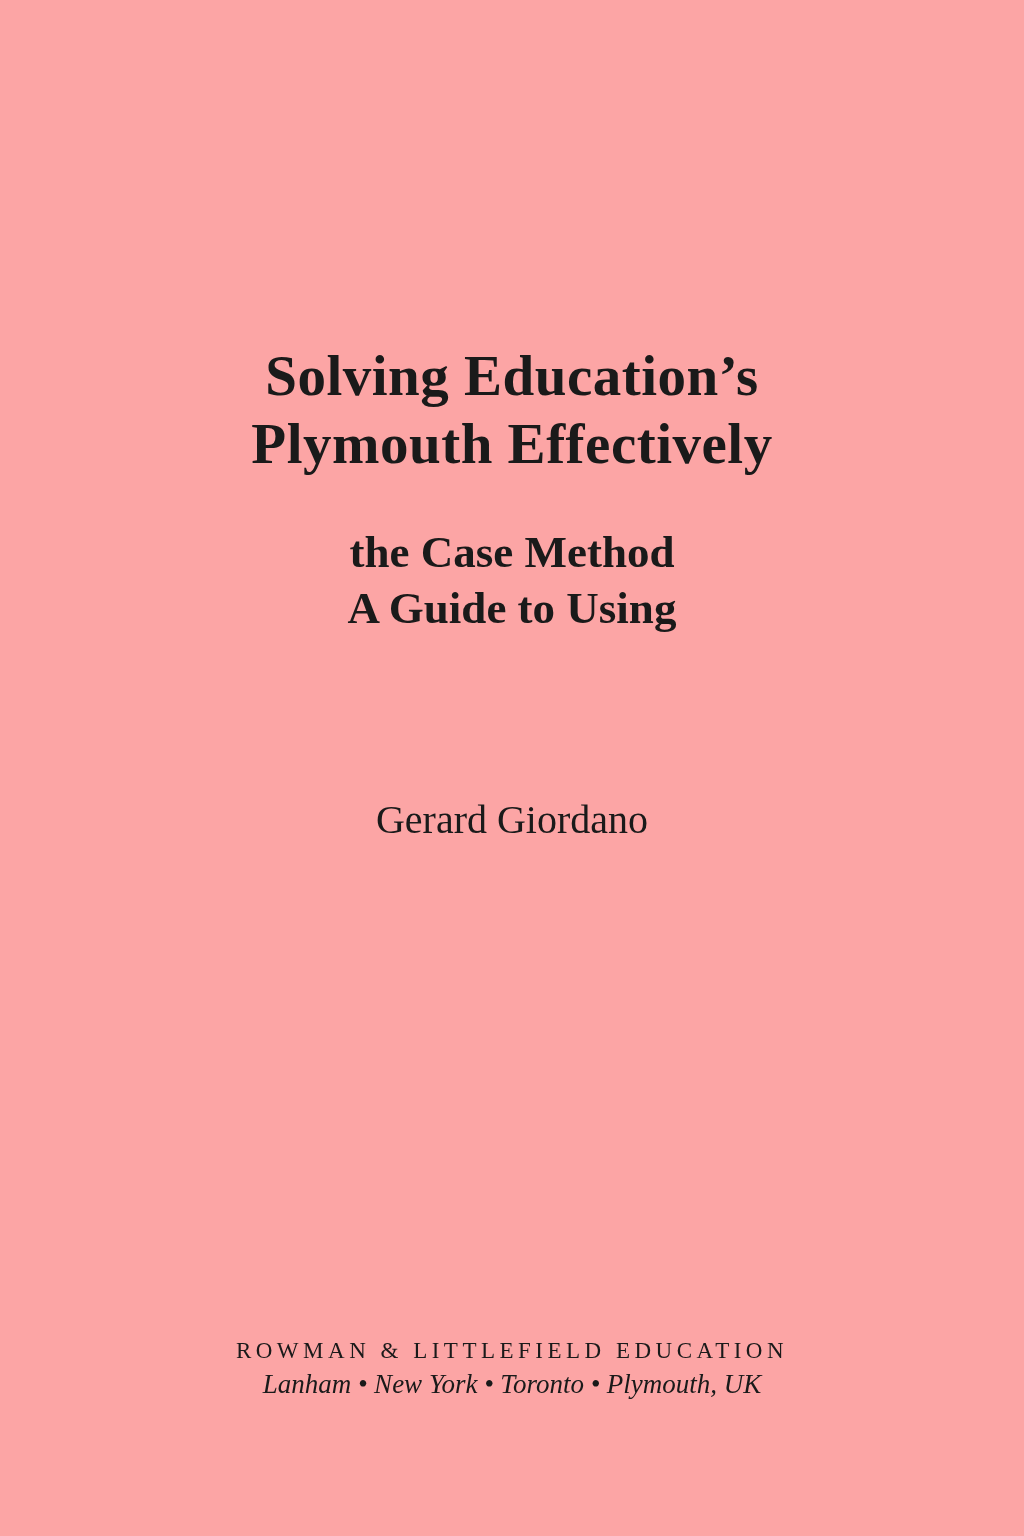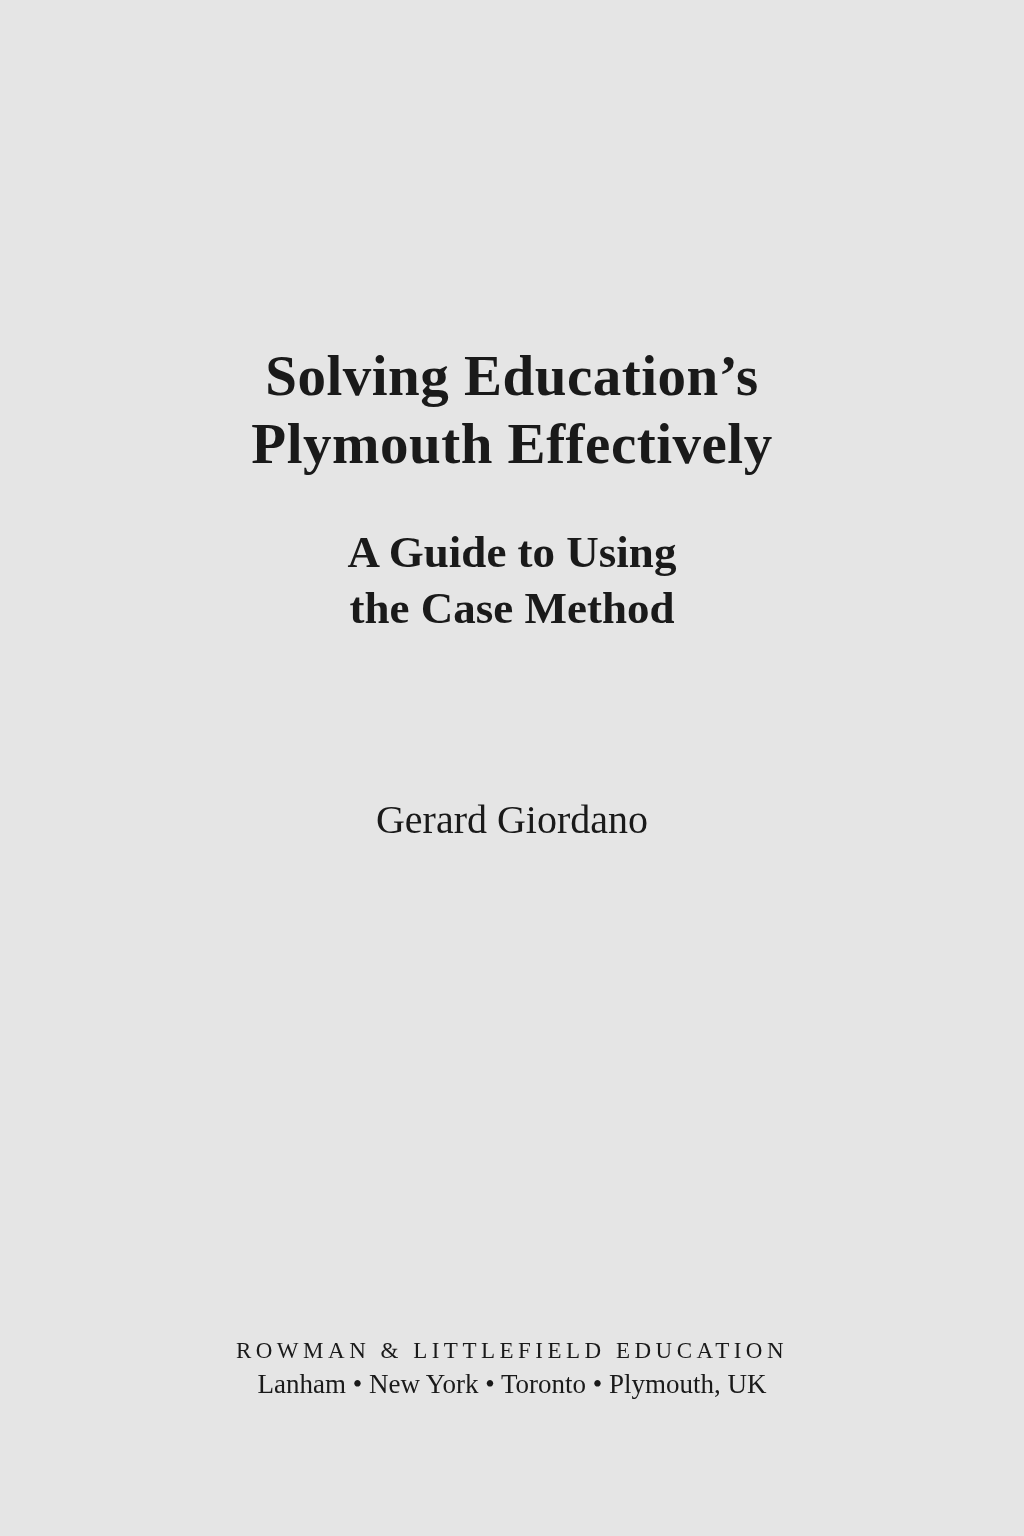--- a/index.html
+++ b/index.html
@@ -4,21 +4,21 @@
 <style>
   html, body {
     margin: 0;
     padding: 0;
     background: #ffffff;
   }
   .page {
     position: relative;
     width: 1024px;
     height: 1536px;
-    background: #e5e5e5;
+    background: #fca5a5;
     font-family: "Liberation Serif", "DejaVu Serif", serif;
     color: #1a1a1a;
     overflow: hidden;
   }
   .centered-block {
     position: absolute;
     left: 0;
     width: 100%;
     text-align: center;
   }
@@ -44,36 +44,37 @@
     top: 1336px;
   }
   .publisher-name {
     font-size: 23px;
     font-weight: 400;
     letter-spacing: 4.5px;
     line-height: 30px;
   }
   .publisher-cities {
     font-size: 27px;
+    font-style: italic;
     line-height: 36px;
   }
 </style>
 </head>
 <body>
 
 <div class="page">
 
   <div class="centered-block book-title">
     <div>Solving Education’s</div>
     <div>Plymouth Effectively</div>
   </div>
 
   <div class="centered-block book-subtitle">
+    <div>the Case Method</div>
     <div>A Guide to Using</div>
-    <div>the Case Method</div>
   </div>
 
   <div class="centered-block book-author">Gerard Giordano</div>
 
   <div class="centered-block publisher-block">
     <div class="publisher-name">ROWMAN &amp; LITTLEFIELD EDUCATION</div>
     <div class="publisher-cities">Lanham • New York • Toronto • Plymouth, UK</div>
   </div>
 
 </div>

